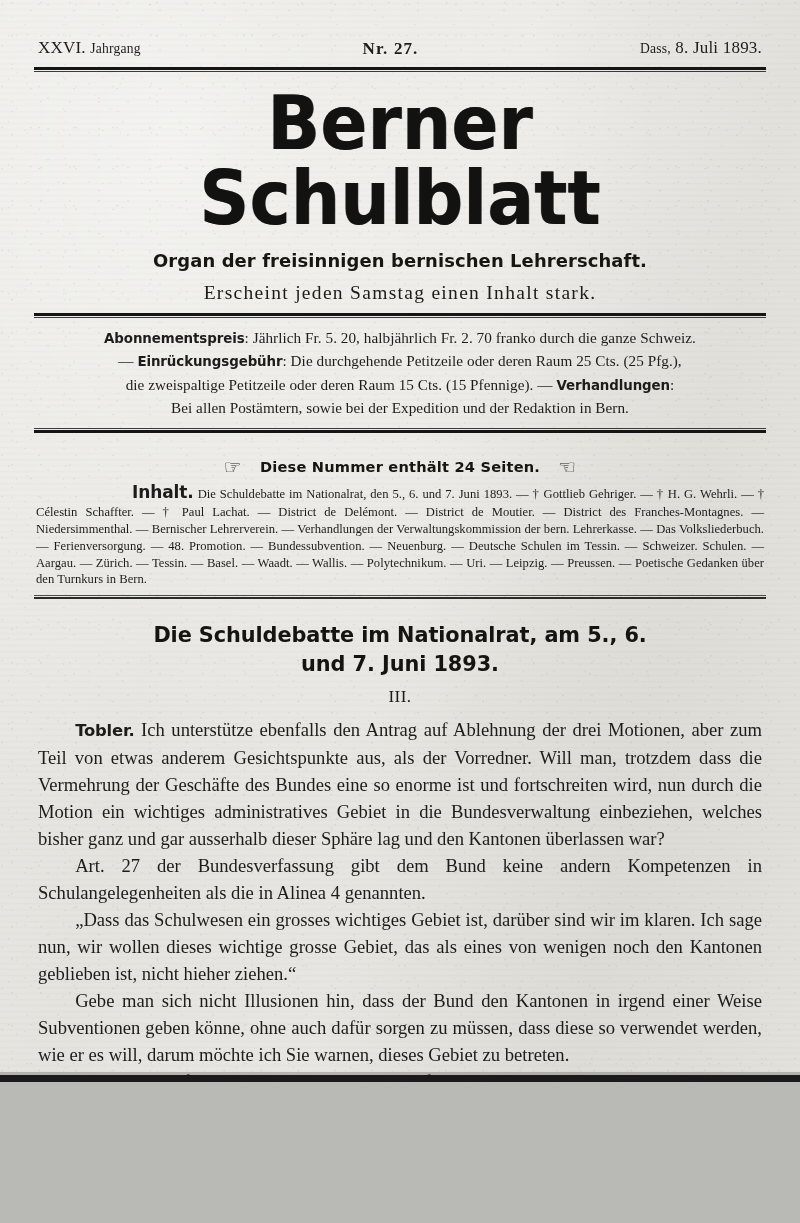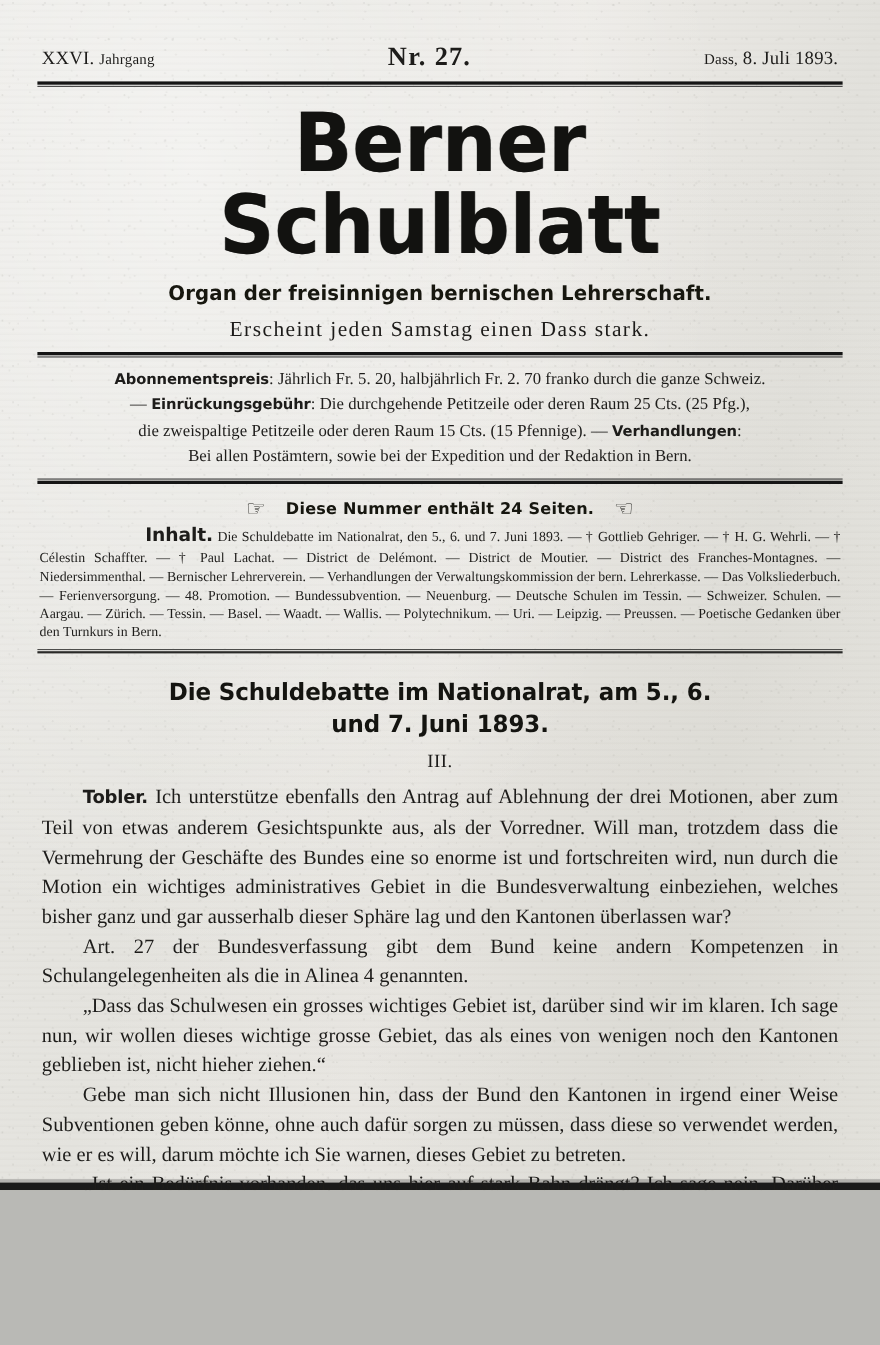--- a/index.html
+++ b/index.html
@@ -85,21 +85,21 @@
     justify-content: space-between;
     font-size: 17px;
     letter-spacing: 0.2px;
     padding: 0 4px;
   }
   .topline .jahrgang { white-space: nowrap; }
   .sc { font-size: 0.80em; }
   .nr {
     font-family: "Liberation Serif", "DejaVu Serif", serif;
     font-weight: bold;
-    font-size: 24px;
+    font-size: 17px;
     letter-spacing: 1.2px;
     transform: translateY(1px);
   }
   .nr .num { letter-spacing: 1px; }
   .topline .place { white-space: nowrap; }
 
   
   .rule-thick-thin {
     margin: 9px 0 0 0;
     border: 0;
@@ -169,21 +169,21 @@
     font-size: 13.4px;
     font-weight: bold;
     letter-spacing: -0.1px;
   }
   .abo .ln { display: block; white-space: nowrap; }
   .abo .ln.l1 { text-align: center; }
 
   
   .notice {
     text-align: center;
-    padding: 12px 0 2px 0;
+    padding: 24px 0 2px 0;
     font-family: "DejaVu Sans", sans-serif;
     font-weight: bold;
     font-size: 14.6px;
     letter-spacing: 0.2px;
     color: #16160f;
   }
   .hand {
     display: inline-block;
     font-size: 20px;
     line-height: 1;
@@ -269,21 +269,21 @@
       <div class="place">
         <span class="sc">Dass,</span>
         <span>8. Juli 1893.</span>
       </div>
     </div>
 
     <hr class="rule-thick-thin">
 
     <div class="masthead">Berner Schulblatt</div>
     <div class="organ">Organ der freisinnigen bernischen Lehrerschaft.</div>
-    <div class="erscheint">Erscheint jeden Samstag einen Dass stark.</div>
+    <div class="erscheint">Erscheint jeden Samstag einen Inhalt stark.</div>
 
     <hr class="rule-thick-thin">
 
     <div class="abo">
       <span class="ln l1"><b>Abonnementspreis</b><span>:</span> <span>Jährlich Fr. 5. 20, halbjährlich Fr. 2. 70 franko durch die ganze Schweiz.</span></span>
       <span class="ln"><span>—</span> <b>Einrückungsgebühr</b><span>: Die durchgehende Petitzeile oder deren Raum 25 Cts. (25 Pfg.),</span></span>
       <span class="ln"><span>die zweispaltige Petitzeile oder deren Raum 15 Cts. (15 Pfennige).</span> <span>—</span> <b>Verhandlungen</b><span>:</span></span>
       <span class="ln">Bei allen Postämtern, sowie bei der Expedition und der Redaktion in Bern.</span>
     </div>
 

